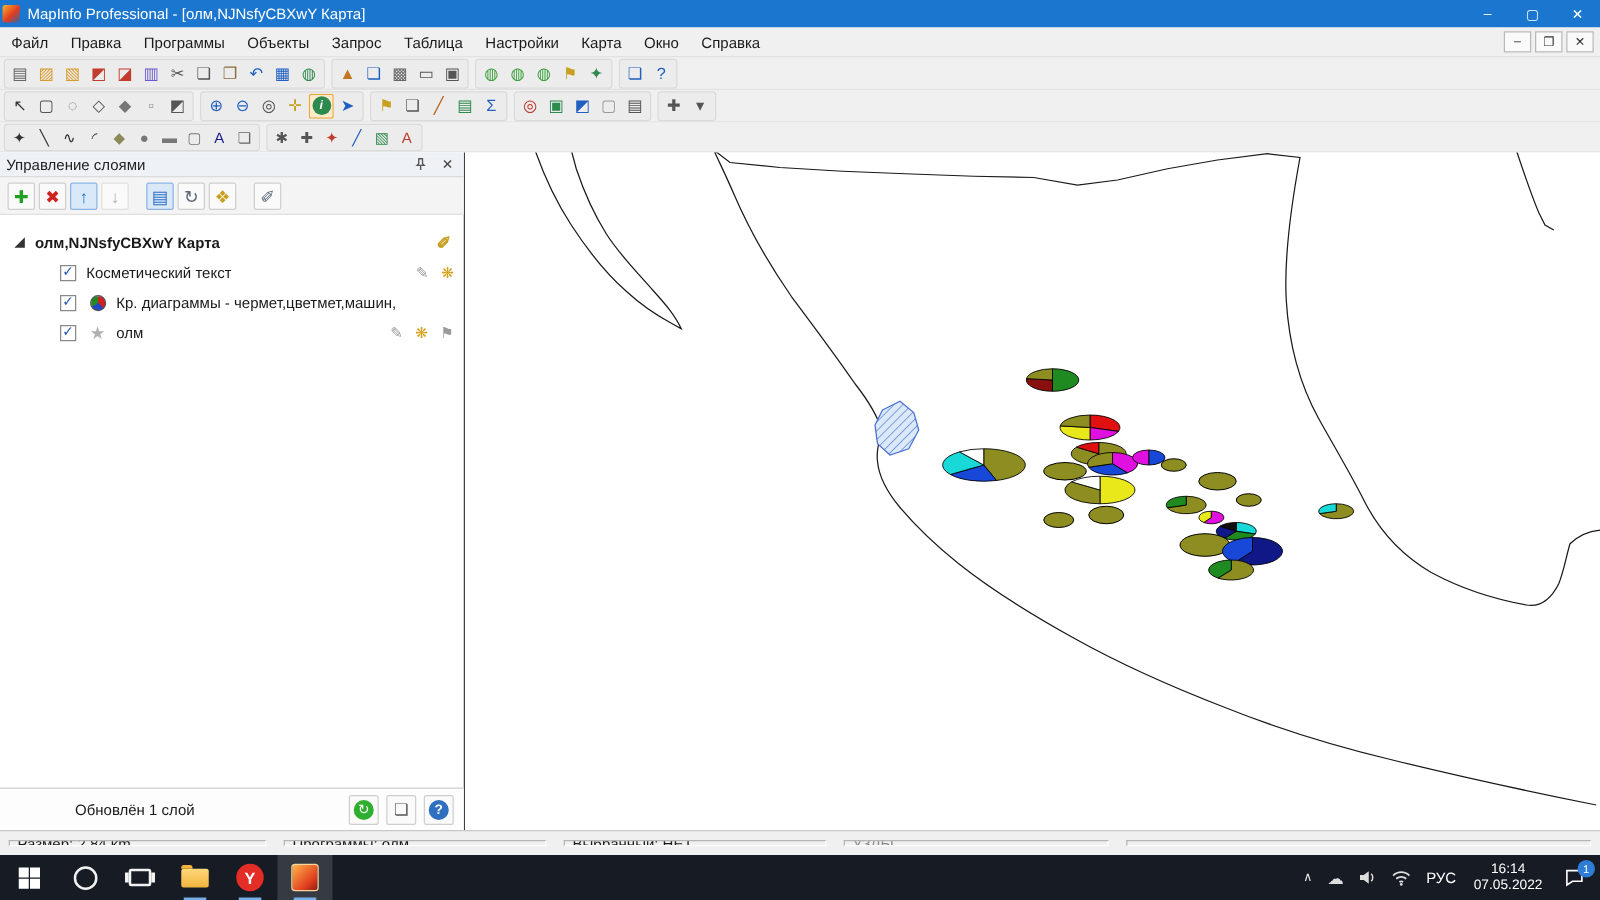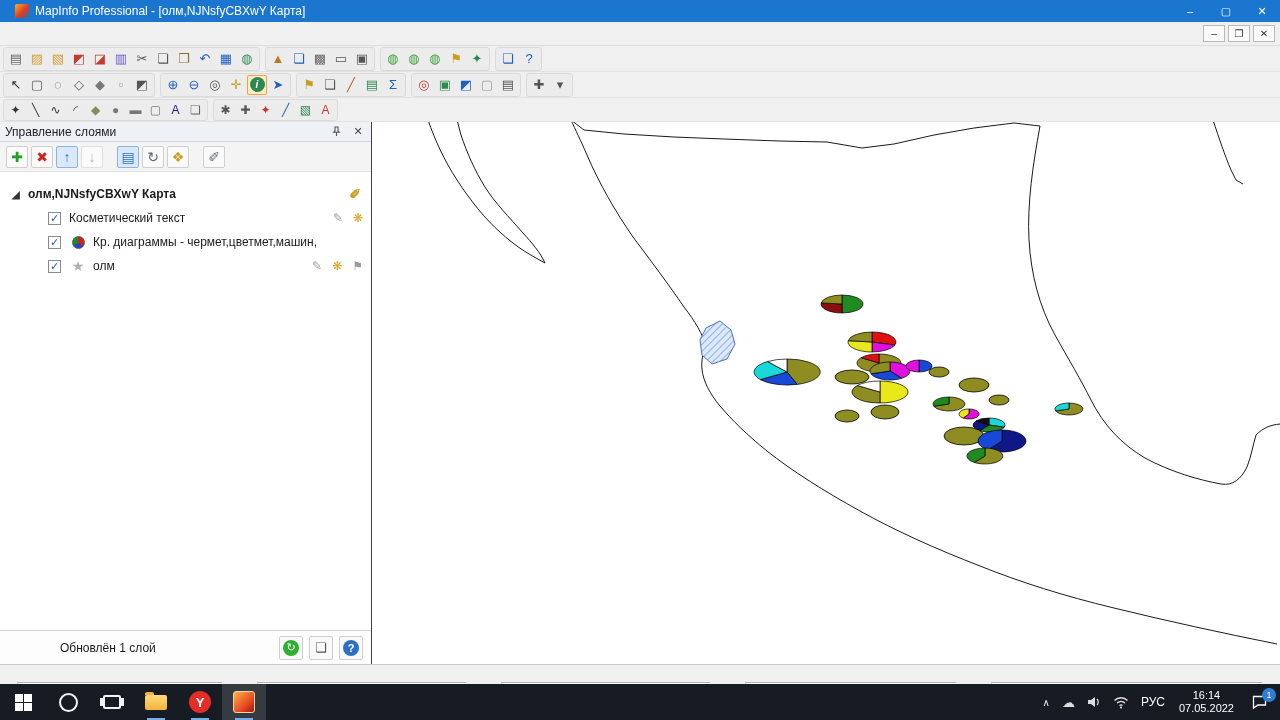--- a/index.html
+++ b/index.html
@@ -1,21 +1,21 @@
 <!DOCTYPE html>
 <html><head>
 <meta charset="utf-8">
 <style>
   * { box-sizing: border-box; margin: 0; padding: 0; }
   html,body { width:1280px; height:720px; overflow:hidden; }
   body { font-family:"Liberation Sans", sans-serif; font-size:12px; background:#fff; color:#1a1a1a; }
   .app { display:flex; flex-direction:column; width:1280px; height:720px; }
 
   
-  .titlebar { height:22px; background:#1b76d0; color:#fff; display:flex; align-items:center; padding-left:15px; gap:6px; flex:0 0 auto; }
+  .titlebar { height:22px; background:#1b76d0; color:#fff; display:flex; align-items:center; padding-left:2px; gap:6px; flex:0 0 auto; }
   .app-logo { width:14px; height:14px; border-radius:2px; background:linear-gradient(135deg,#f8b133 0%,#e03c1f 55%,#2b6cb0 100%); }
   .titlebar-title { flex:1; font-size:12px; white-space:nowrap; }
   .win-controls { display:flex; height:100%; }
   .win-btn { width:36px; display:flex; align-items:center; justify-content:center; font-size:11px; }
 
   
   .menubar { height:24px; background:#f0f0f0; border-bottom:1px solid #dcdcdc; display:flex; align-items:center; flex:0 0 auto; }
   .menu-items { display:flex; align-items:center; }
   .menu-item { padding:4px 9px; cursor:default; }
   .mdi-controls { margin-left:auto; display:flex; gap:3px; padding-right:5px; }
@@ -63,21 +63,21 @@
   .pbtn { width:24px; height:24px; border:1px solid #cfcfcf; background:#fafafa; border-radius:2px; display:flex; align-items:center; justify-content:center; }
   .circle-ic { width:16px; height:16px; border-radius:50%; color:#fff; font-size:11px; display:flex; align-items:center; justify-content:center; }
   .circle-ic.green { background:#2faf2f; } .circle-ic.blue { background:#2e6fc2; font-weight:bold; }
   .plain-ic { color:#555; font-size:13px; }
 
   .map-area { flex:1; position:relative; background:#ffffff; }
   .map-area svg { position:absolute; inset:0; width:100%; height:100%; }
 
   
   .statusbar { height:20px; background:#f0f0f0; border-top:1px solid #c8c8c8; display:flex; flex:0 0 auto; }
-  .status-cell { border:1px solid; border-color:#b5b5b5 #fdfdfd #fdfdfd #b5b5b5; margin:17px; padding:0 6px; display:flex; align-items:center; white-space:nowrap; overflow:hidden;text-align:right; }
+  .status-cell { border:1px solid; border-color:#b5b5b5 #fdfdfd #fdfdfd #b5b5b5; margin:7px; padding:0 6px; display:flex; align-items:center; white-space:nowrap; overflow:hidden;text-align:right; }
   .sc1 { width:206px; } .sc2 { width:210px; } .sc3 { width:210px; } .sc4 { width:212px; color:#8a8a8a; } .scf { flex:1; }
 
   
   .taskbar { height:36px; background:#161b24; color:#fff; display:flex; align-items:stretch; flex:0 0 auto; }
   .start-btn { width:46px; display:flex; align-items:center; justify-content:center; }
   .win-logo { display:grid; grid-template-columns:8px 8px; grid-template-rows:8px 8px; gap:1px; }
   .win-logo span { background:#fff; }
   .search-box { width:300px; background:#fff; display:flex; align-items:center; gap:7px; padding:0 8px; position:relative; }
   .search-input { flex:1; border:none; outline:none; background:transparent; font-family:"Liberation Sans",sans-serif; font-size:13px; color:#333; min-width:0; }
   .search-weather { width:20px; height:20px; border-radius:3px; background:radial-gradient(circle at 32% 30%, #ffd34d 0 42%, #39b54a 44% 100%); flex:0 0 20px; }
@@ -107,20 +107,32 @@
     <span class="app-logo"></span>
     <span class="titlebar-title">MapInfo Professional - [олм,NJNsfyCBXwY Карта]</span>
     <span class="win-controls">
       <span class="win-btn">–</span>
       <span class="win-btn">▢</span>
       <span class="win-btn">✕</span>
     </span>
   </div>
 
   <div class="menubar">
+    <div class="menu-items" id="menu-items">
+        <div class="menu-item">Файл</div>
+        <div class="menu-item">Правка</div>
+        <div class="menu-item">Программы</div>
+        <div class="menu-item">Объекты</div>
+        <div class="menu-item">Запрос</div>
+        <div class="menu-item">Таблица</div>
+        <div class="menu-item">Настройки</div>
+        <div class="menu-item">Карта</div>
+        <div class="menu-item">Окно</div>
+        <div class="menu-item">Справка</div>
+      </div>
     <div class="mdi-controls">
       <span class="mdi-btn">–</span>
       <span class="mdi-btn">❐</span>
       <span class="mdi-btn">✕</span>
     </div>
   </div>
 
   <div class="toolbar r1" id="toolbar-row1">
       <div class="tb-group">
         <span class="tbi" style="color: rgb(102, 102, 102);">▤</span>

